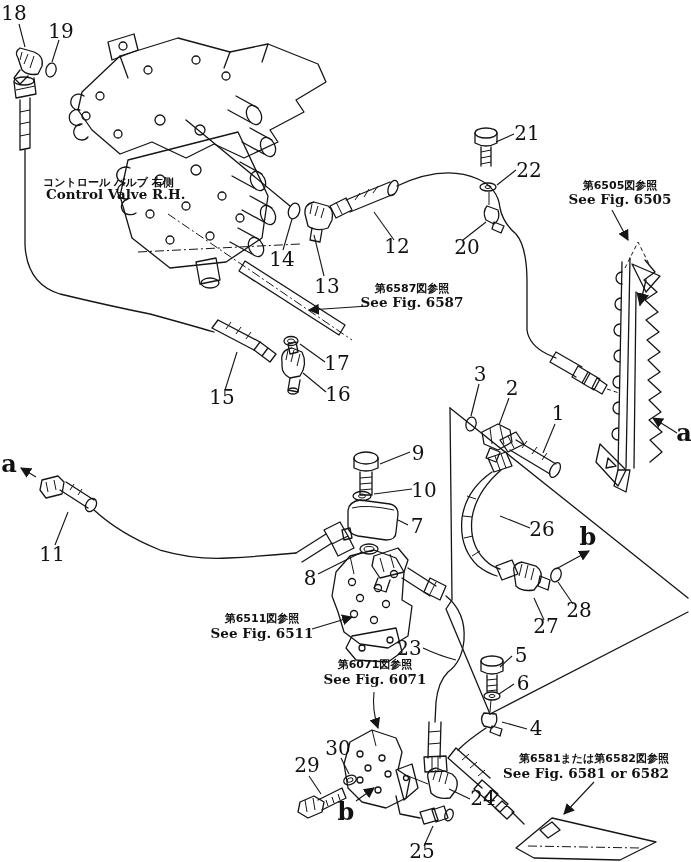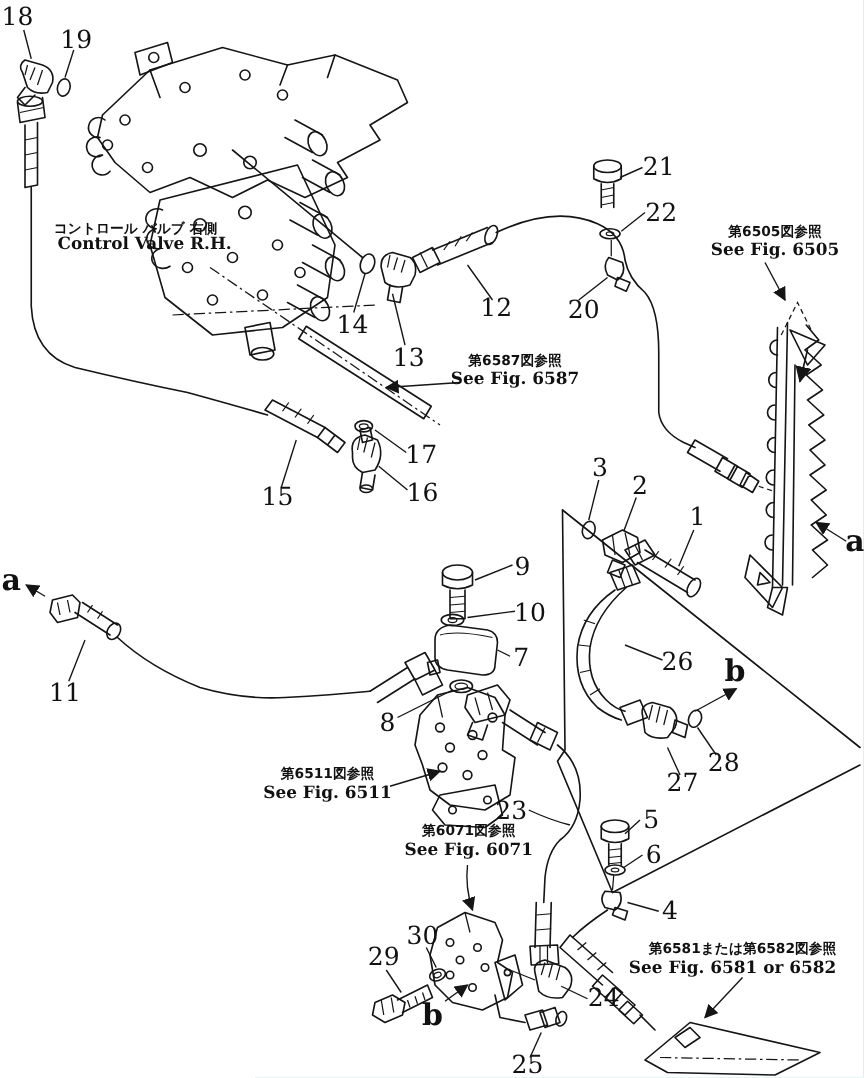--- a/index.html
+++ b/index.html
@@ -1,16 +1,16 @@
 <!DOCTYPE html>
 <html><head>
 <meta charset="utf-8">
 <style>
   html,body{margin:0;padding:0;background:#ffffff;}
-  .page{position:relative;width:691px;height:862px;background:#5eead4;overflow:hidden;}
+  .page{position:relative;width:691px;height:862px;background:#15803d;overflow:hidden;}
   svg{display:block;}
   .ln{stroke:#151515;stroke-width:1.3;fill:none;stroke-linecap:round;stroke-linejoin:round;}
   .thin{stroke:#151515;stroke-width:1;fill:none;}
   .dashdot{stroke:#151515;stroke-width:1;fill:none;stroke-dasharray:9 3 2 3;}
   .dash{stroke:#151515;stroke-width:1;fill:none;stroke-dasharray:4 3;}
   .callout{font-family:"DejaVu Serif","Liberation Serif",serif;font-size:20px;fill:#111;}
   .letter{font-family:"DejaVu Serif","Liberation Serif",serif;font-size:24px;font-weight:bold;fill:#111;}
   .ref-jp{font-family:"DejaVu Sans","Liberation Sans",sans-serif;font-size:11px;font-weight:bold;fill:#111;}
   .ref-en{font-family:"DejaVu Serif","Liberation Serif",serif;font-size:13.5px;font-weight:bold;fill:#111;}
   .leader{stroke:#151515;stroke-width:1.1;fill:none;}

